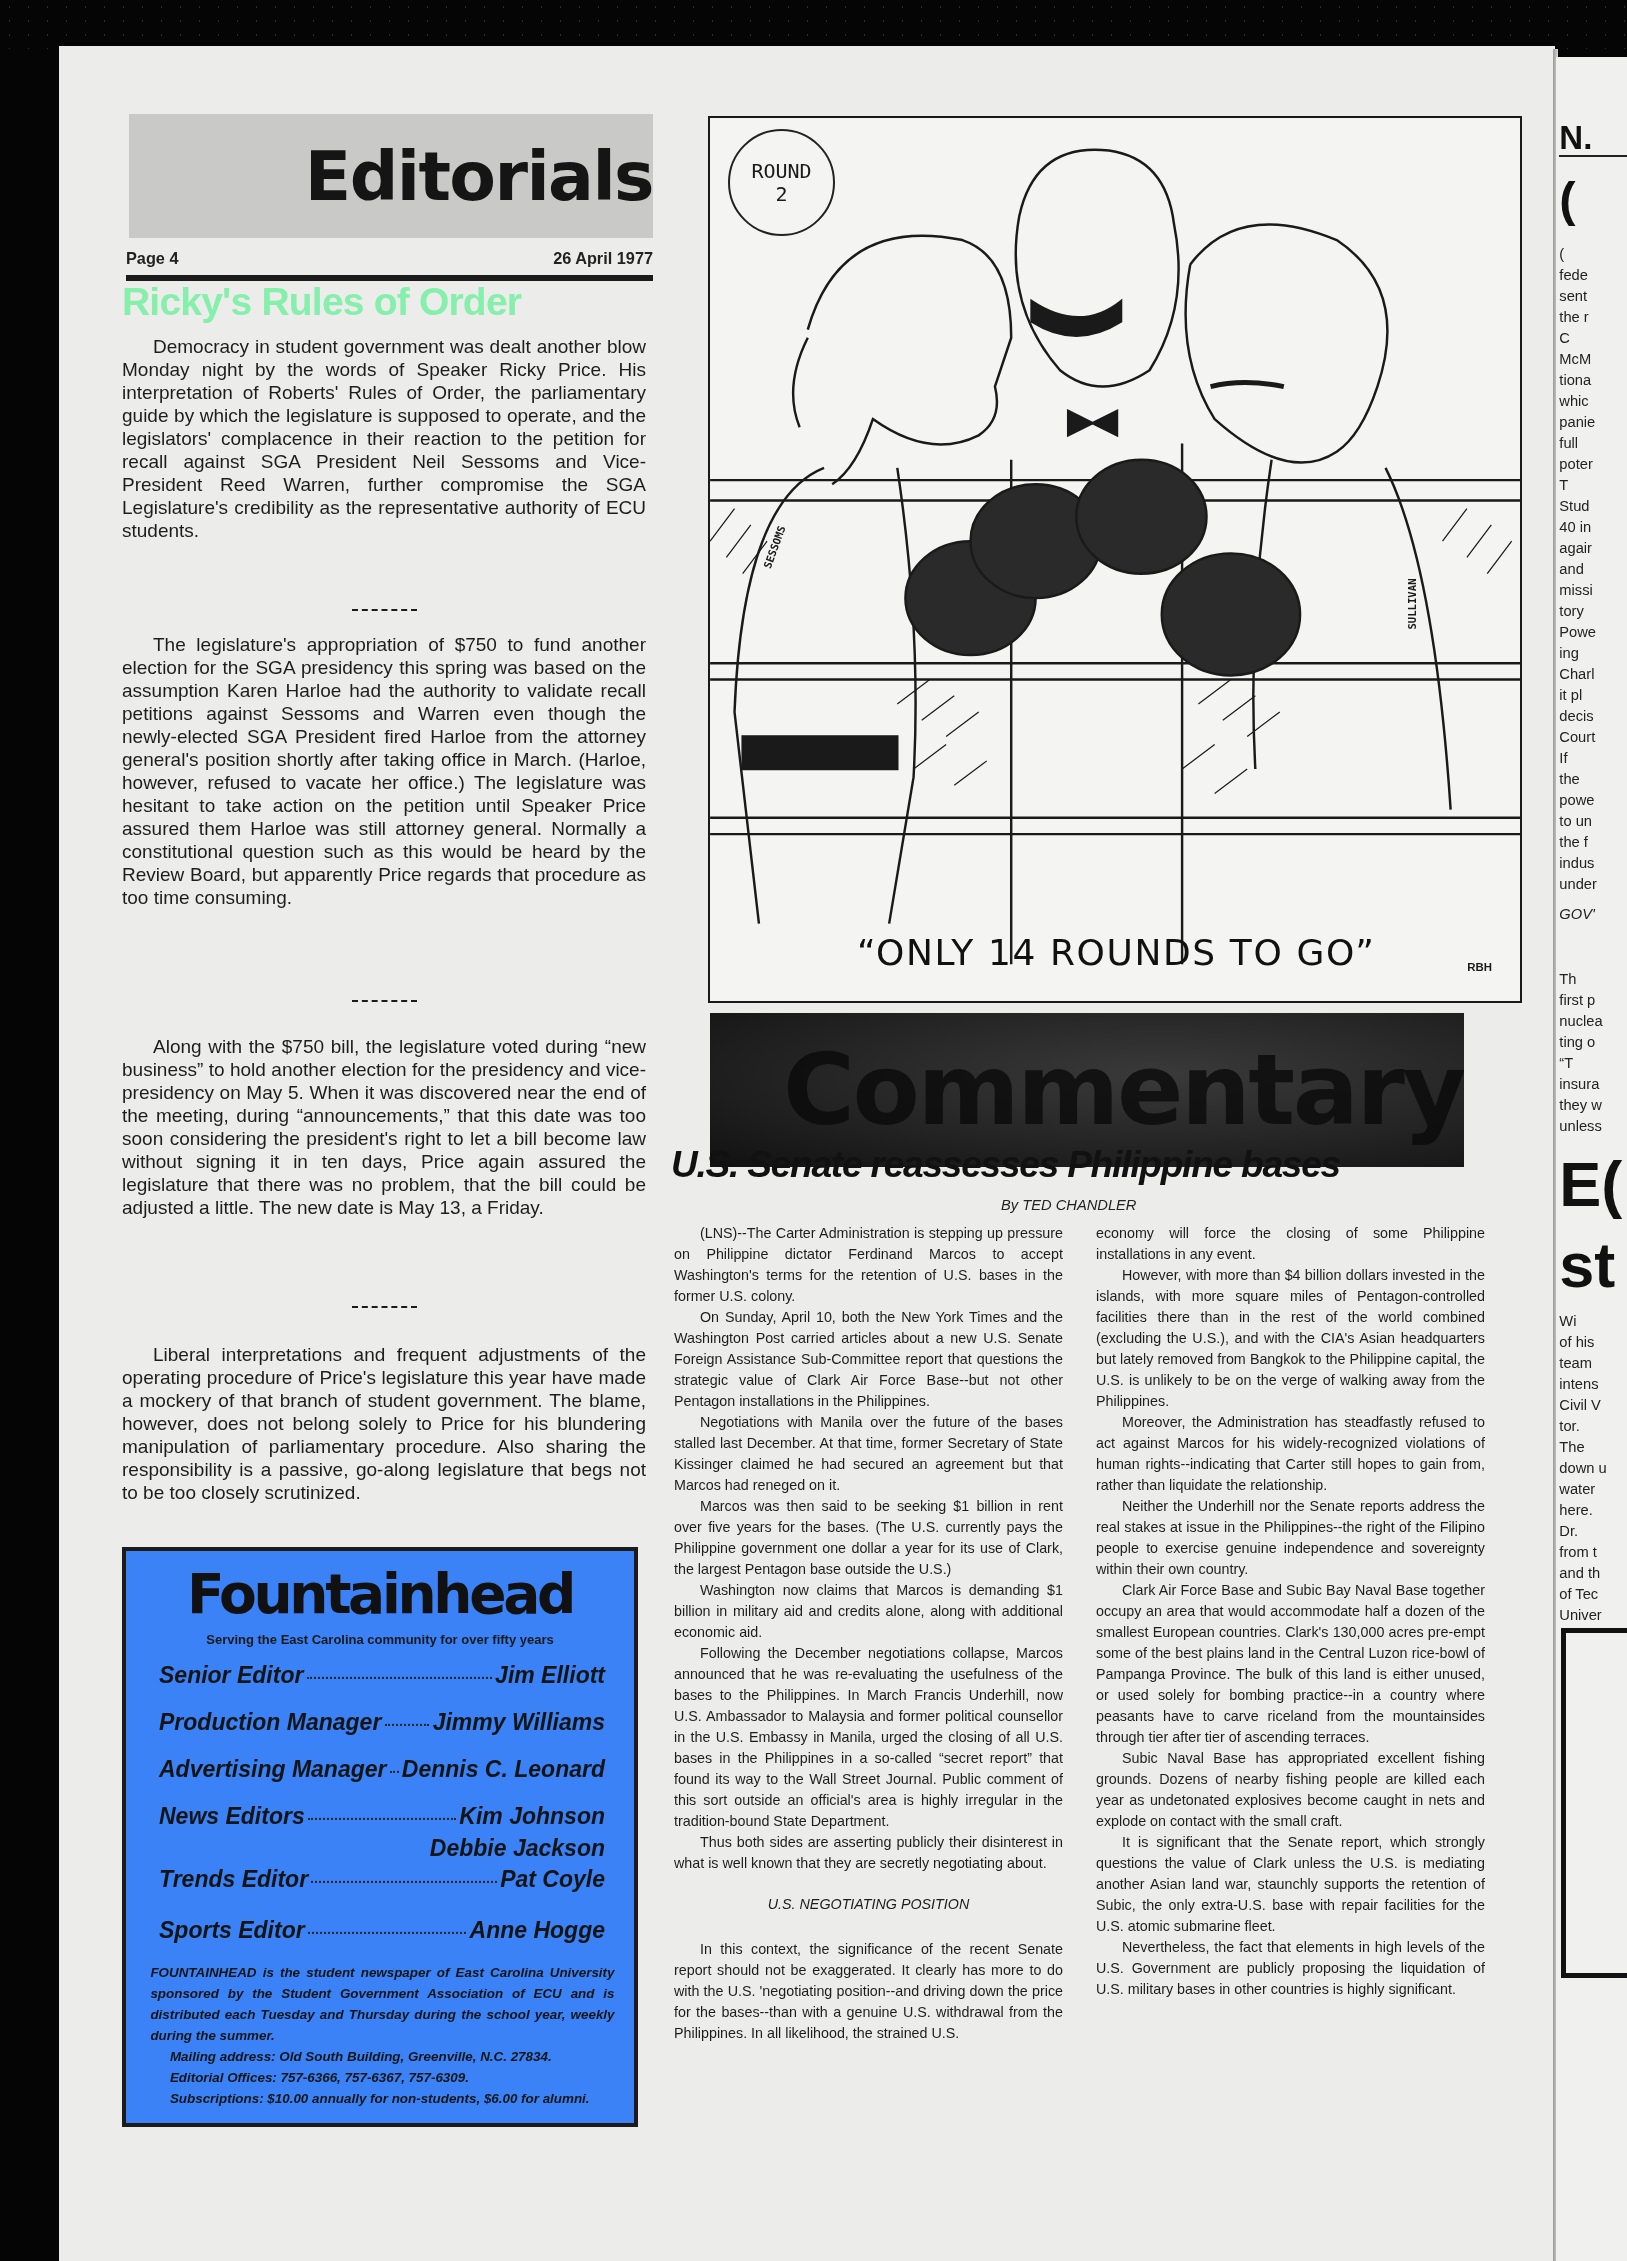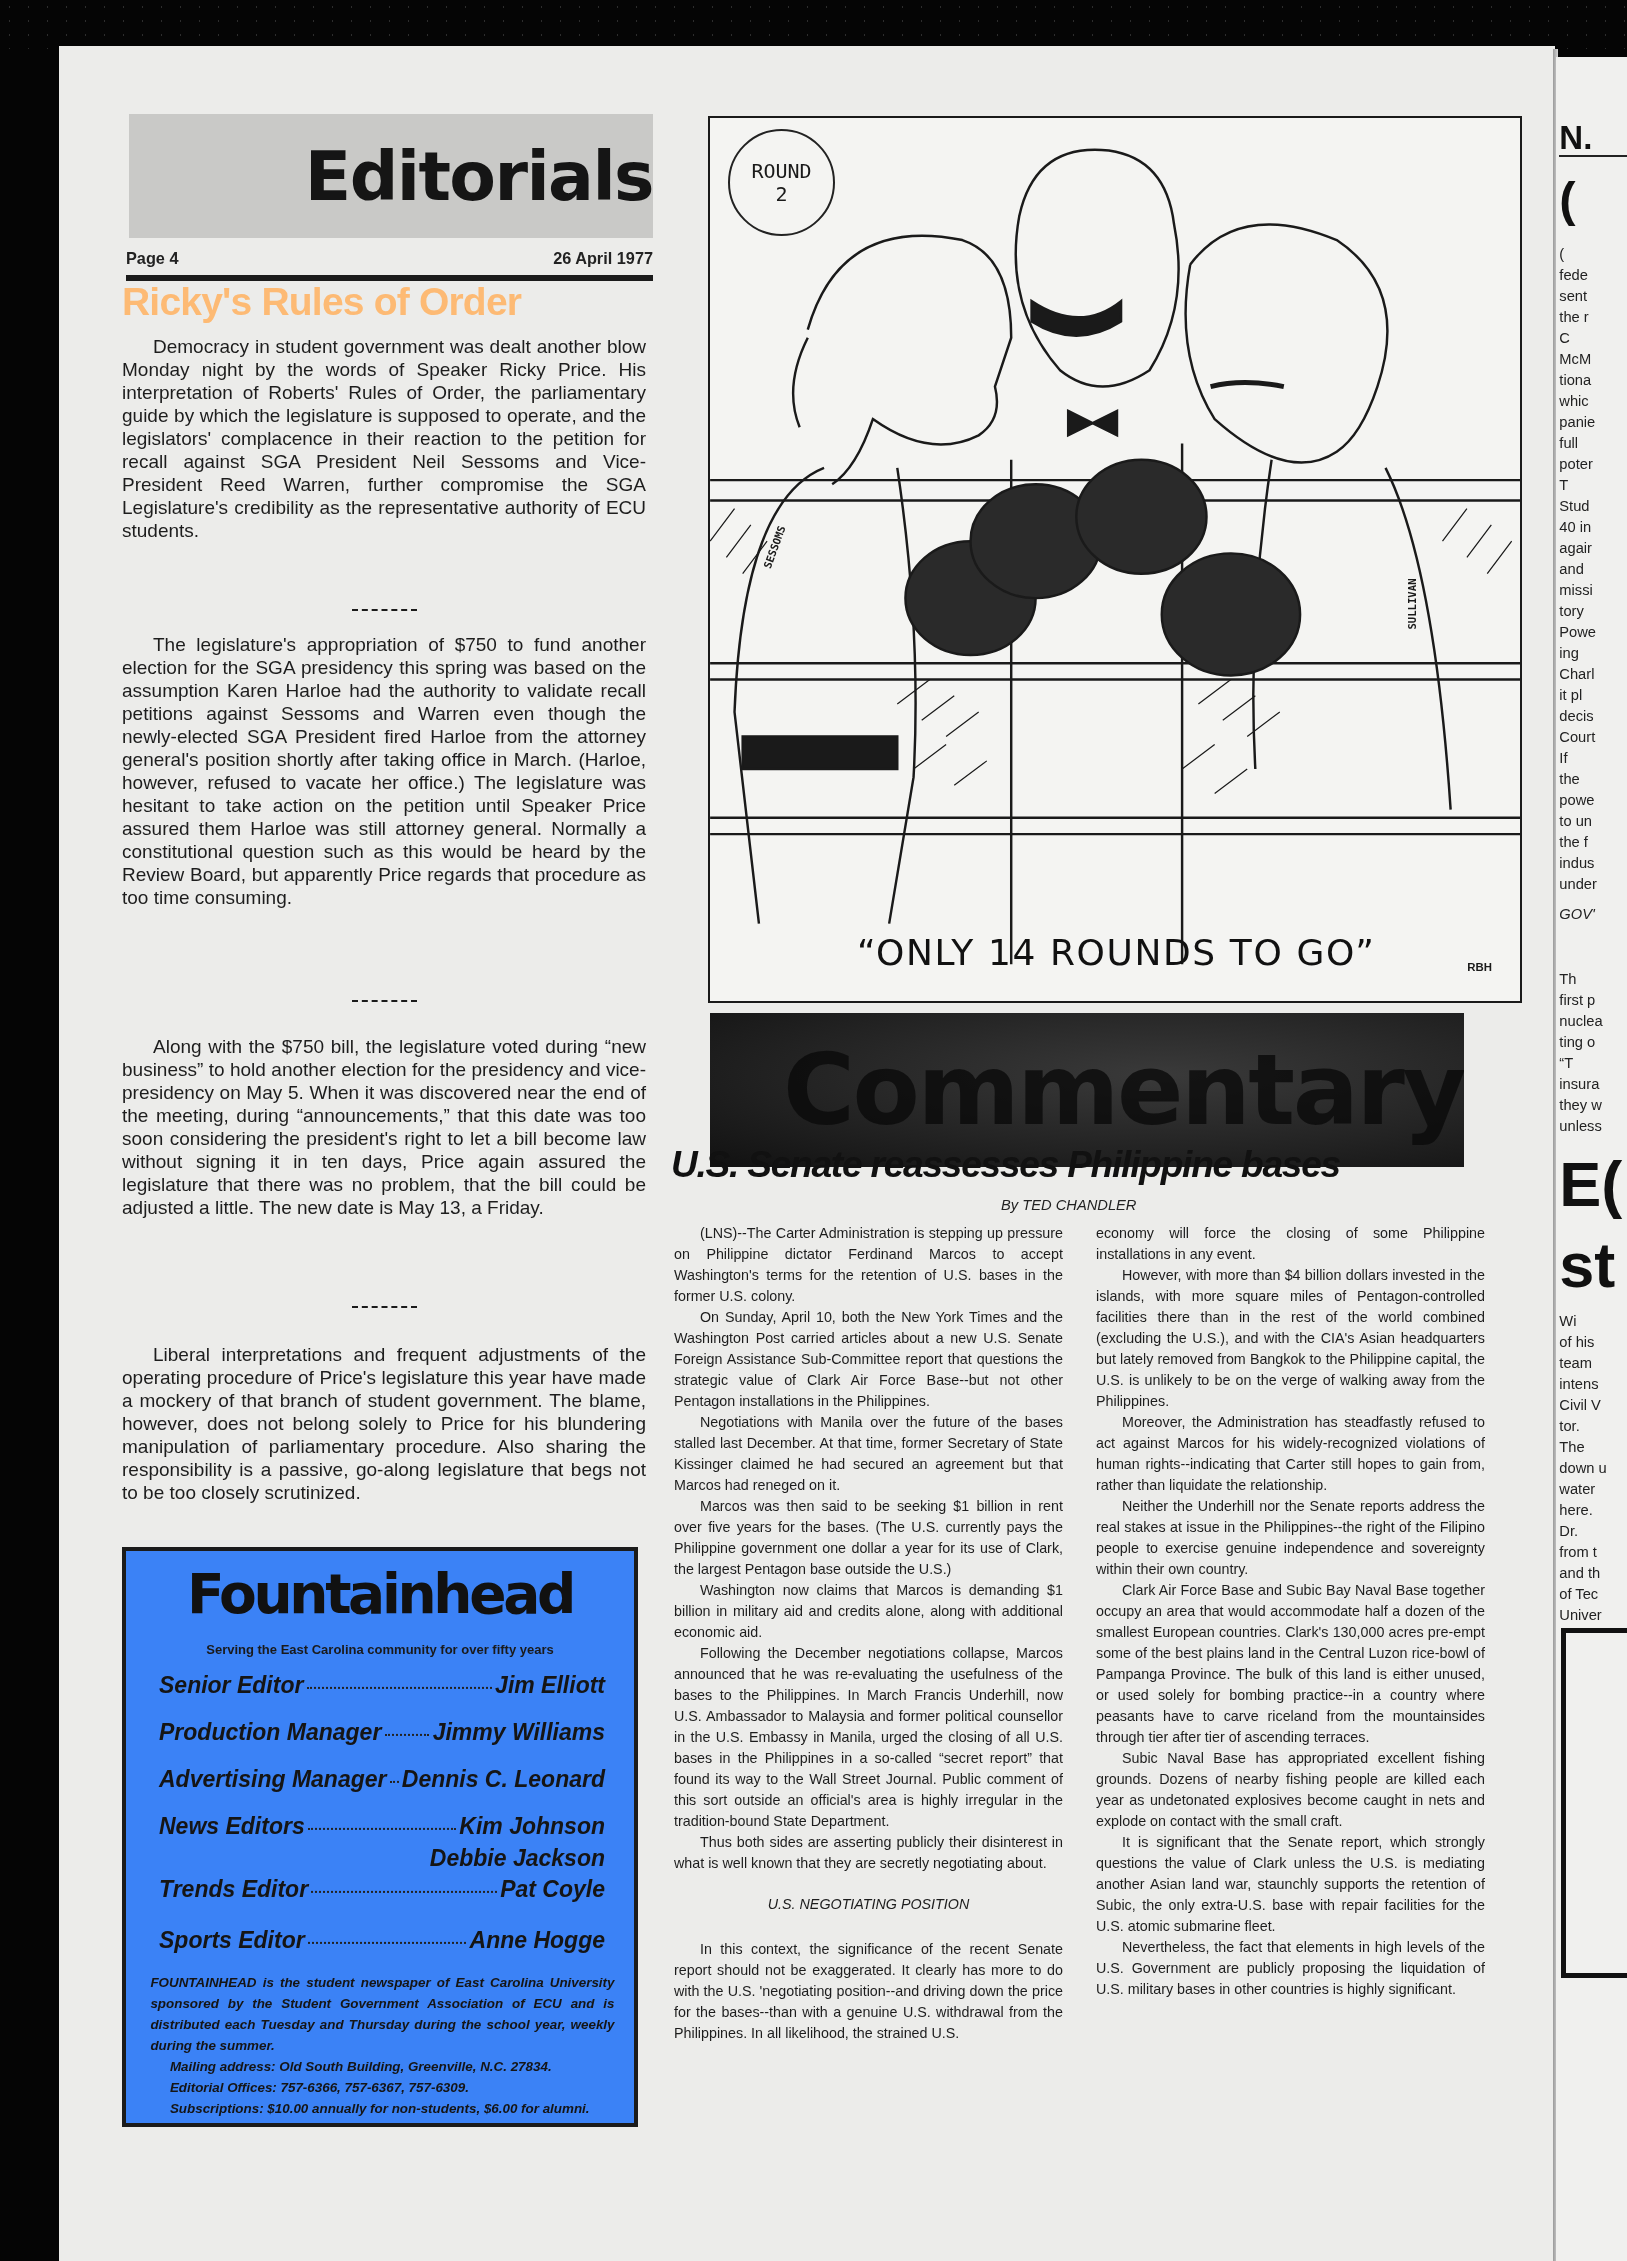--- a/index.html
+++ b/index.html
@@ -27,21 +27,21 @@
     letter-spacing: -1.6px; color: #151515;
   }
   .dateline {
     position: absolute; left: 126px; top: 249px; width: 527px;
     display: flex; justify-content: space-between;
     font-size: 16.3px; font-weight: bold; color: #222;
   }
   .rule { position: absolute; left: 126px; top: 275px; width: 527px; height: 5.7px; background: #1b1b1b; }
   .ed-headline {
     position: absolute; left: 122px; top: 280px; width: 537px;
-    font-size: 39px; font-weight: bold; letter-spacing: -0.8px; color: #fdba74;
+    font-size: 39px; font-weight: bold; letter-spacing: -0.8px; color: #86efac;
     font-family: "Liberation Sans", sans-serif;
   }
   .ed-body {
     position: absolute; left: 122px; width: 524px;
     font-size: 19px; line-height: 23px; text-align: justify; color: #1d1d1d;
   }
   .ed-body p { text-indent: 31px; }
   .sep {
     position: absolute; width: 65px; height: 3.3px; left: 352px;
     border-top: 2.4px dashed #1b1b1b;
@@ -50,21 +50,21 @@
   
   .staff-box {
     position: absolute; left: 122px; top: 1547px; width: 516px; height: 580px;
     border: 4.9px solid #1b1b1b; background: #3b82f6;
   }
   .staff-logo {
     text-align: center; margin-top: 11.4px;
     font-family: "DejaVu Sans", sans-serif; font-weight: bold; font-size: 55px;
     letter-spacing: -3.3px; color: #111;
   }
-  .staff-tag { text-align: center; font-size: 13px; font-weight: bold; margin-top: 16px; }
+  .staff-tag { text-align: center; font-size: 13px; font-weight: bold; margin-top: 6px; }
   .staff-row {
     display: flex; align-items: baseline; margin: 0 29px 0 33px;
     font-size: 23px; font-style: italic; font-weight: bold; color: #151515;
     height: 47px; padding-top: 14.7px;
   }
   .staff-row .dots { flex: 1; border-bottom: 2.4px dotted #222; margin: 0 3.3px; transform: translateY(-4.1px); }
   .staff-row.sub { padding-top: 0; height: 26px; justify-content: flex-end; }
   .staff-info {
     margin: 13px 19.5px 0 24.4px; font-size: 13.4px; line-height: 21px;
     font-style: italic; font-weight: bold; text-align: justify; color: #151515;

